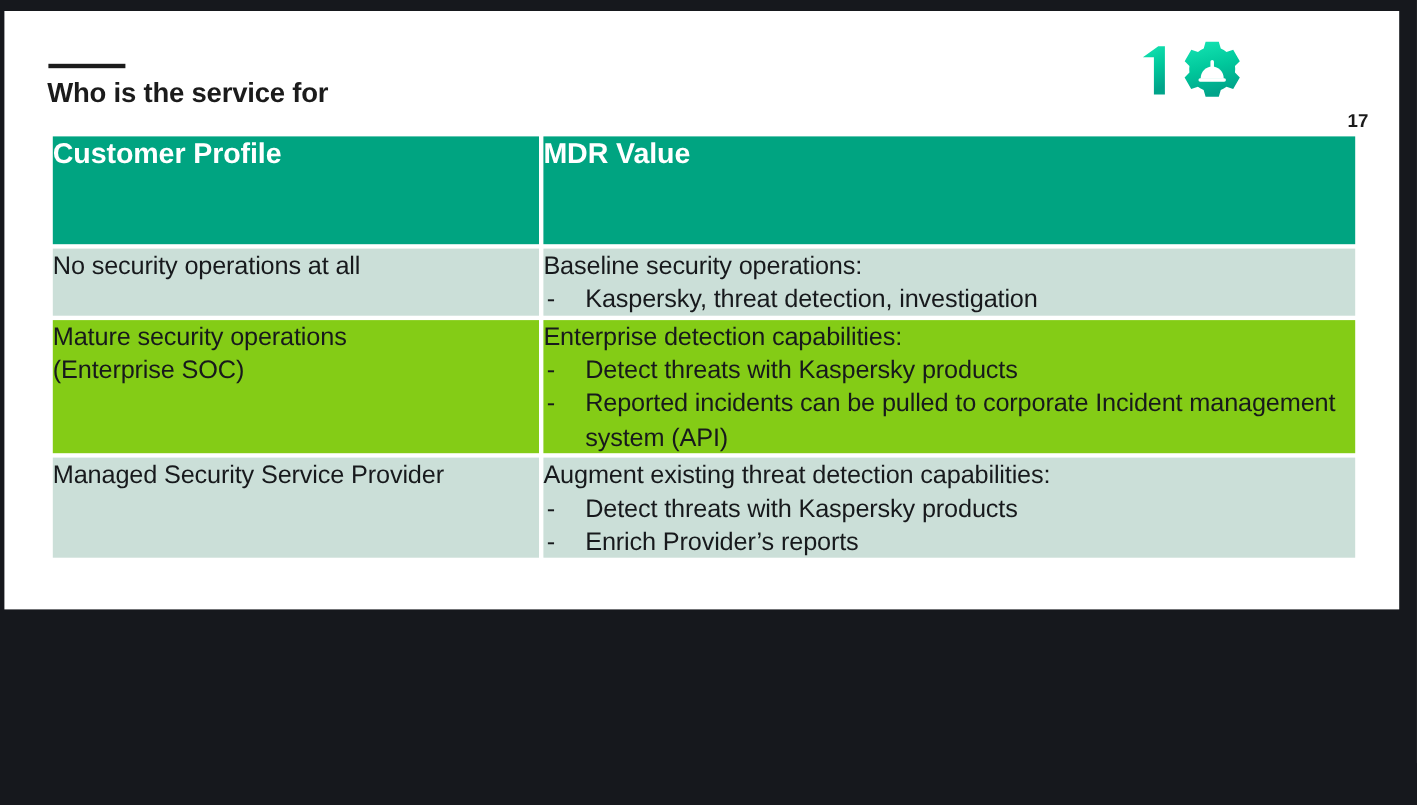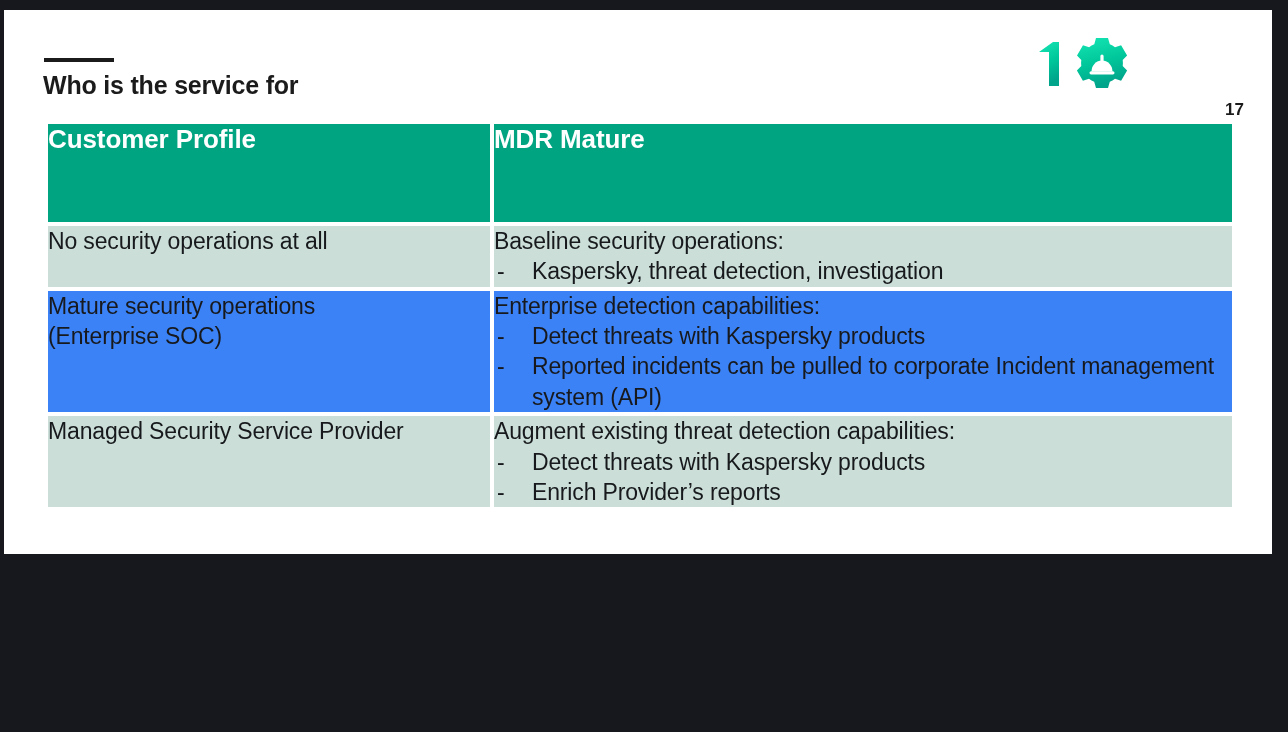--- a/index.html
+++ b/index.html
@@ -102,21 +102,21 @@
 
   .body-cell {
     padding: 14px 16px 20px 17px;
     font-size: 23px;
     line-height: 1.32;
     color: #17191c;
     letter-spacing: -0.15px;
   }
 
   .row-tint-a .body-cell { background: #cbdfd8; }
-  .row-tint-b .body-cell { background: #3b82f6; }
+  .row-tint-b .body-cell { background: #84cc16; }
 
   .cell-heading {
     display: block;
     margin: 0;
     white-space: pre-line;
   }
 
   .bullet-list {
     list-style: none;
     margin: 0;
@@ -172,21 +172,21 @@
     <colgroup>
       <col class="col-profile">
       <col class="col-value">
     </colgroup>
     <thead>
       <tr>
         <th class="head-cell">
           <span class="head-label">Customer Profile</span>
         </th>
         <th class="head-cell">
-          <span class="head-label">MDR Mature</span>
+          <span class="head-label">MDR Value</span>
         </th>
       </tr>
     </thead>
     <tbody>
 
       <tr class="row-tint-a">
         <td class="body-cell">
           <span class="profile-text">No security operations at all</span>
         </td>
         <td class="body-cell">

